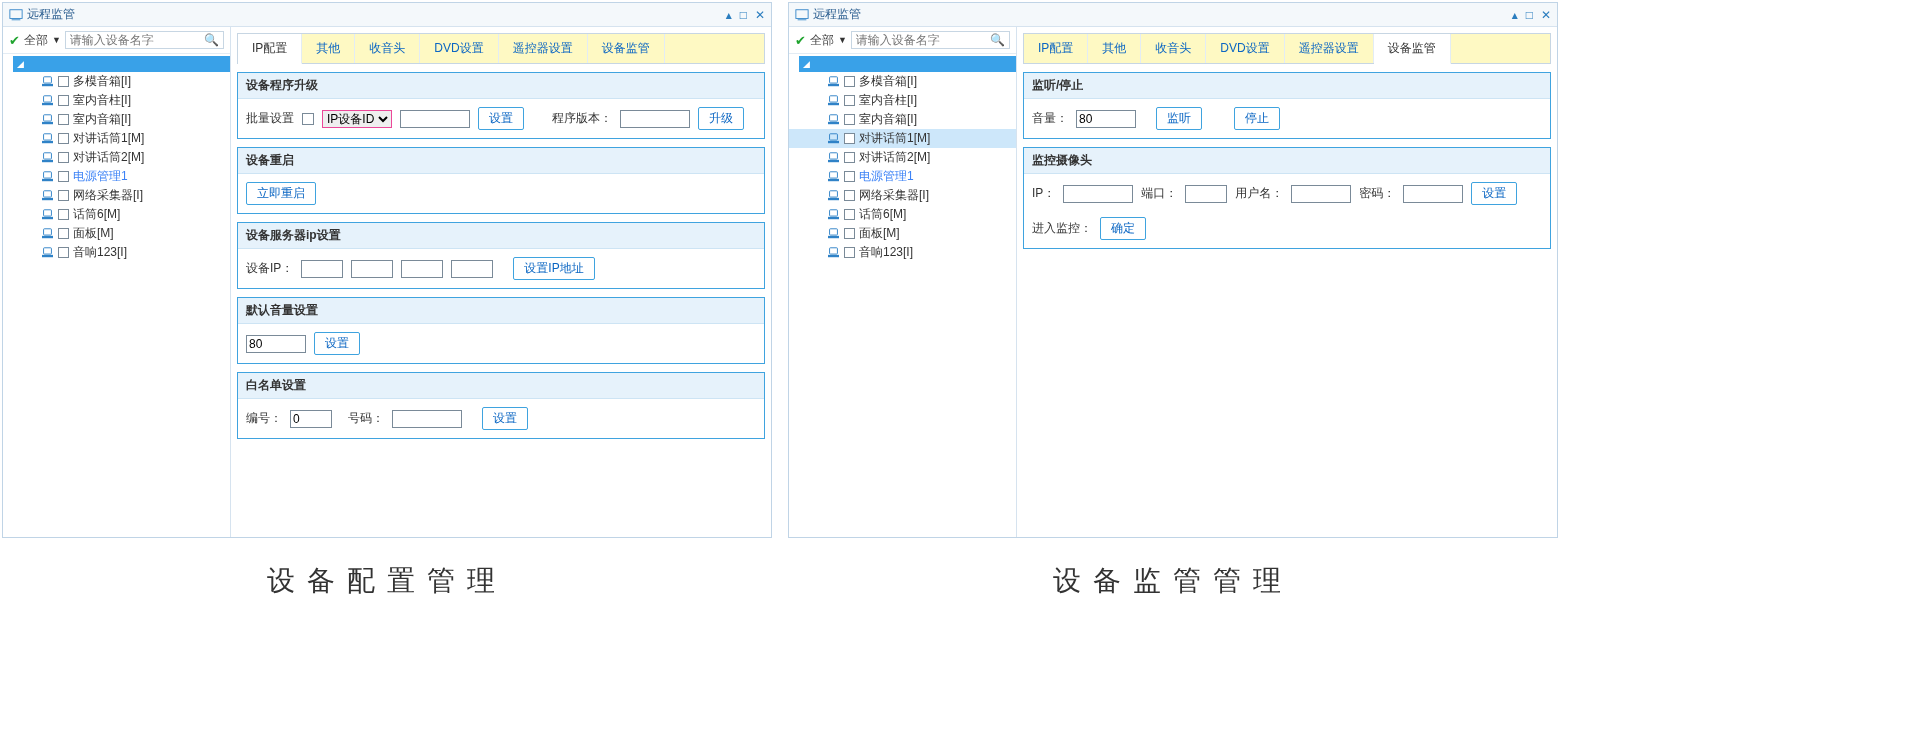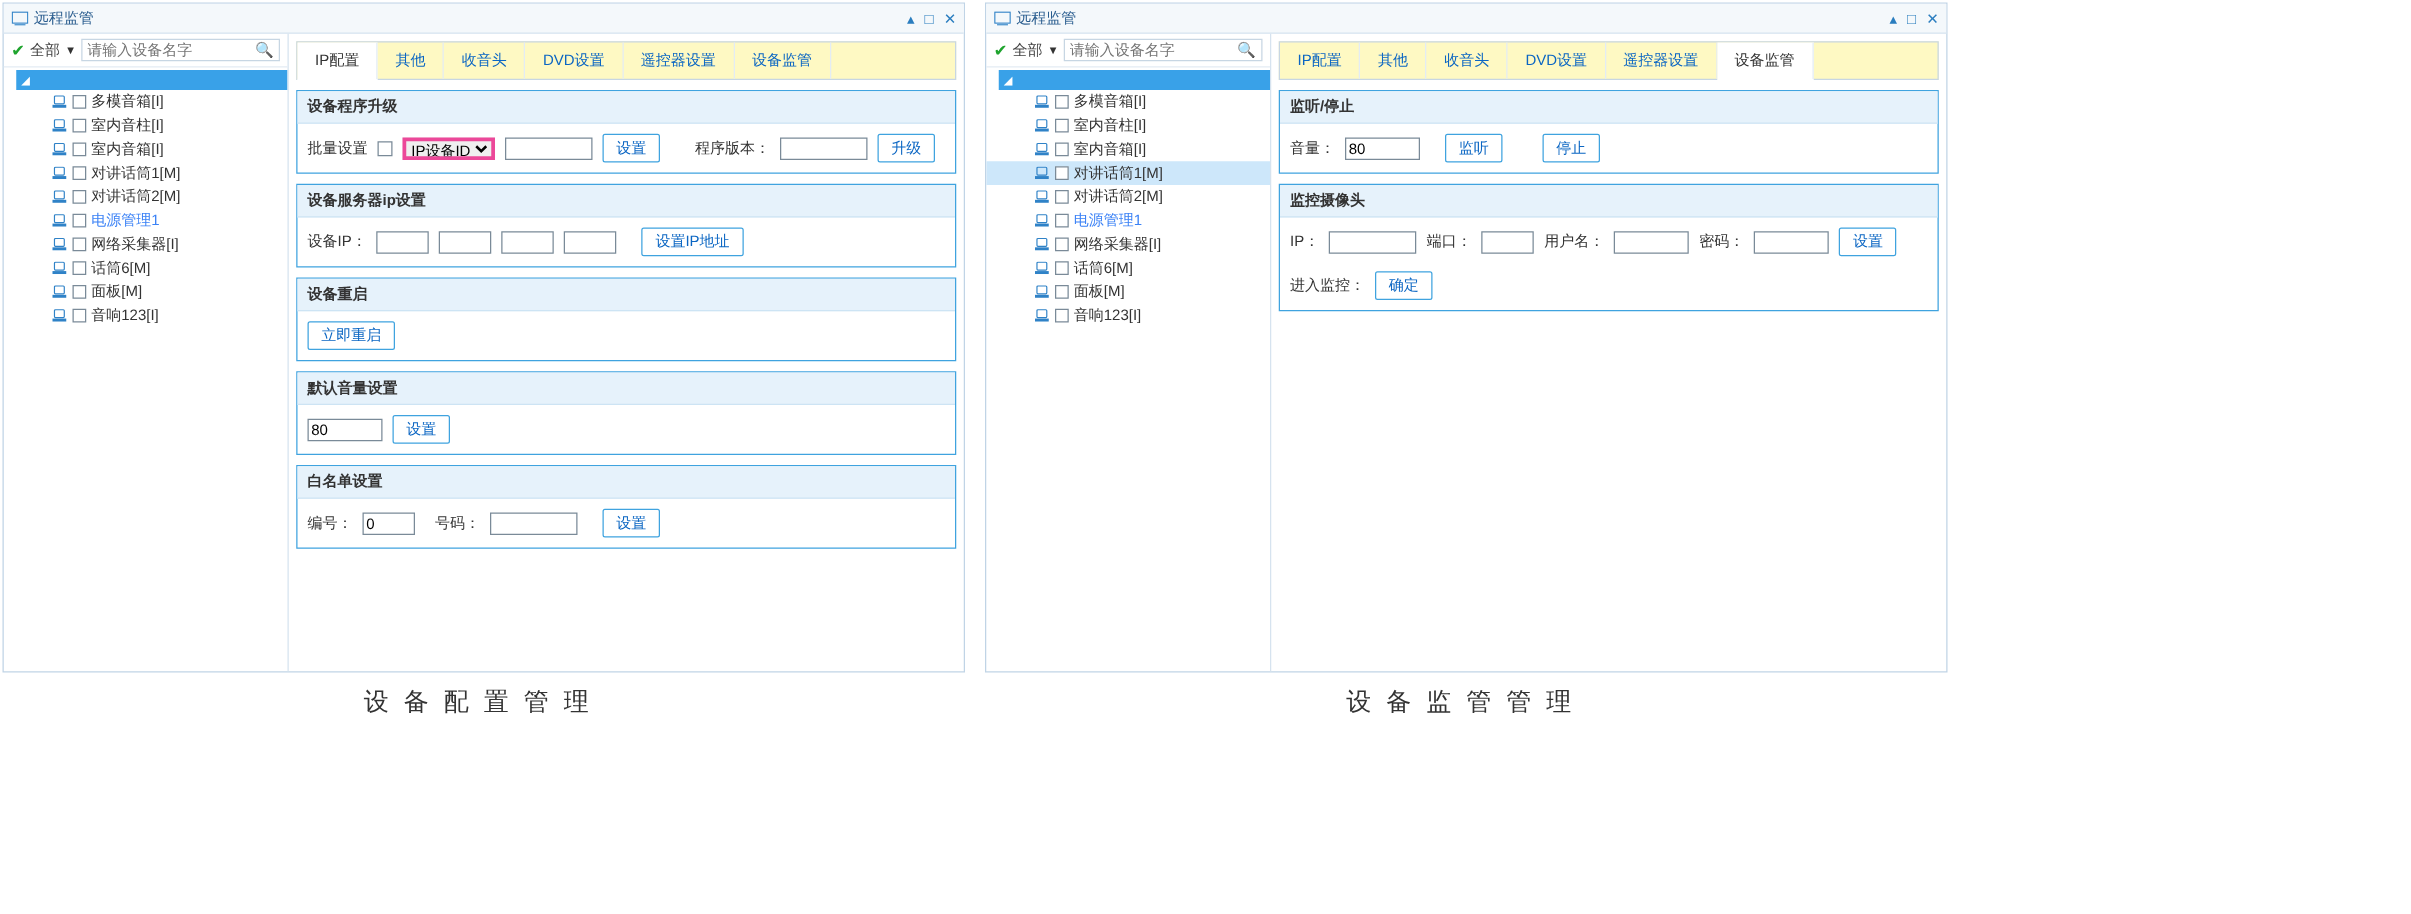--- a/index.html
+++ b/index.html
@@ -138,36 +138,36 @@
 .inp {
   border: 1px solid #7a8a98;
   height: 18px;
   padding: 0 2px;
   font-size: 12px;
 }
 .inp.sm { width: 42px; }
 .inp.md { width: 60px; }
 .inp.lg { width: 70px; }
 .sel {
-  border: 3px solid #ec4899;
+  border: 1px solid #ec4899;
   height: 18px;
   font-size: 12px;
 }
 .chk-inline {
   width: 12px; height: 12px;
   border: 1px solid #7a8a98;
   display: inline-block;
   vertical-align: middle;
 }
 .caption {
-  font-size: 20px;
+  font-size: 28px;
   text-align: center;
   letter-spacing: 12px;
   color: #333;
-  margin-top: 10px;
+  margin-top: 24px;
   font-weight: 400;
 }
 </style>
 </head>
 <body>
 
 <div class="layout">
 
 <div class="col">
 <div class="window">
@@ -302,35 +302,35 @@
           <select class="sel"><option>IP设备ID</option></select>
           <input class="inp lg" style="">
           <button class="btn">设置</button>
           <span style="margin-left:20px">程序版本：</span>
           <input class="inp lg" style="">
           <button class="btn">升级</button>
         </div>
       </div>
 
       <div class="panel">
+        <div class="panel-head">设备重启</div>
+        <div class="panel-body">
+          <button class="btn">立即重启</button>
+        </div>
+      </div>
+
+      <div class="panel">
         <div class="panel-head">设备服务器ip设置</div>
         <div class="panel-body">
           <span>设备IP：</span>
           <input class="inp sm" style="">
           <input class="inp sm" style="">
           <input class="inp sm" style="">
           <input class="inp sm" style="">
           <button class="btn" style="margin-left:12px">设置IP地址</button>
-        </div>
-      </div>
-
-      <div class="panel">
-        <div class="panel-head">设备重启</div>
-        <div class="panel-body">
-          <button class="btn">立即重启</button>
         </div>
       </div>
 
       <div class="panel">
         <div class="panel-head">默认音量设置</div>
         <div class="panel-body">
           <input class="inp md" value="80" style="">
           <button class="btn">设置</button>
         </div>
       </div>

